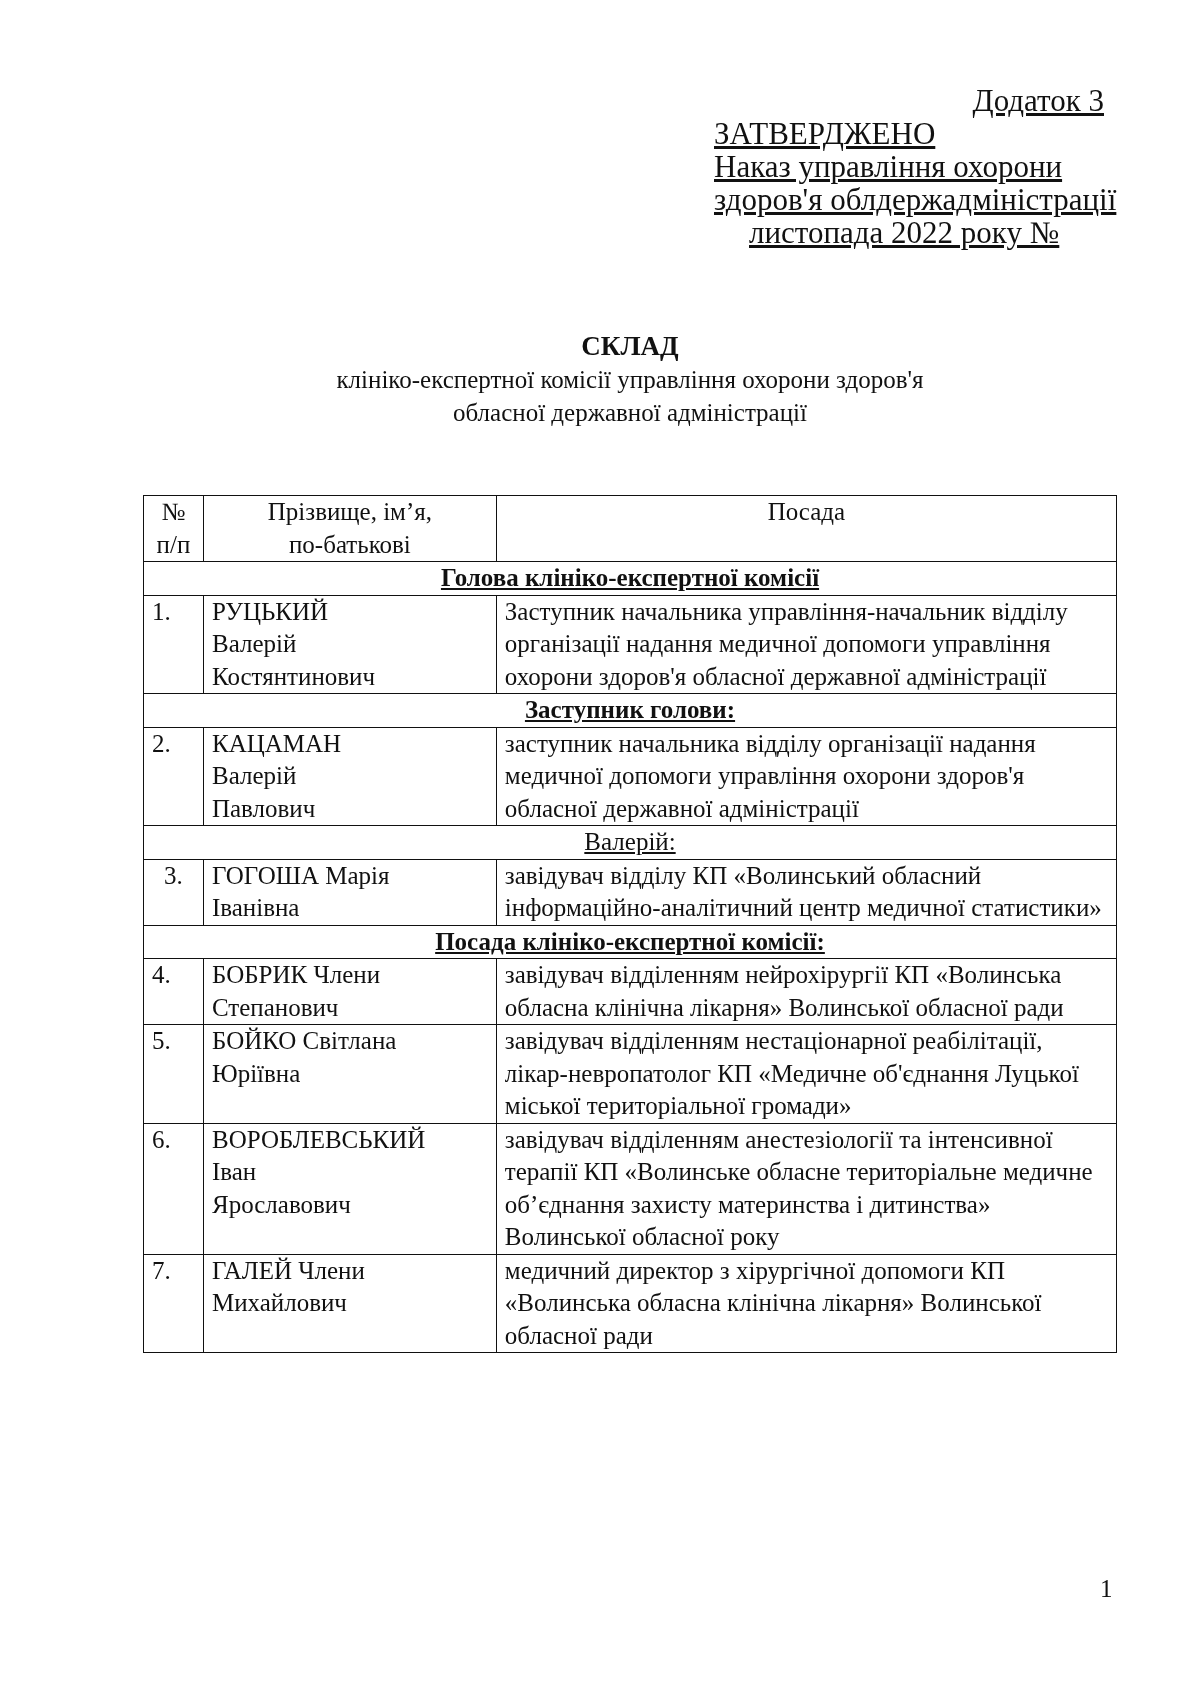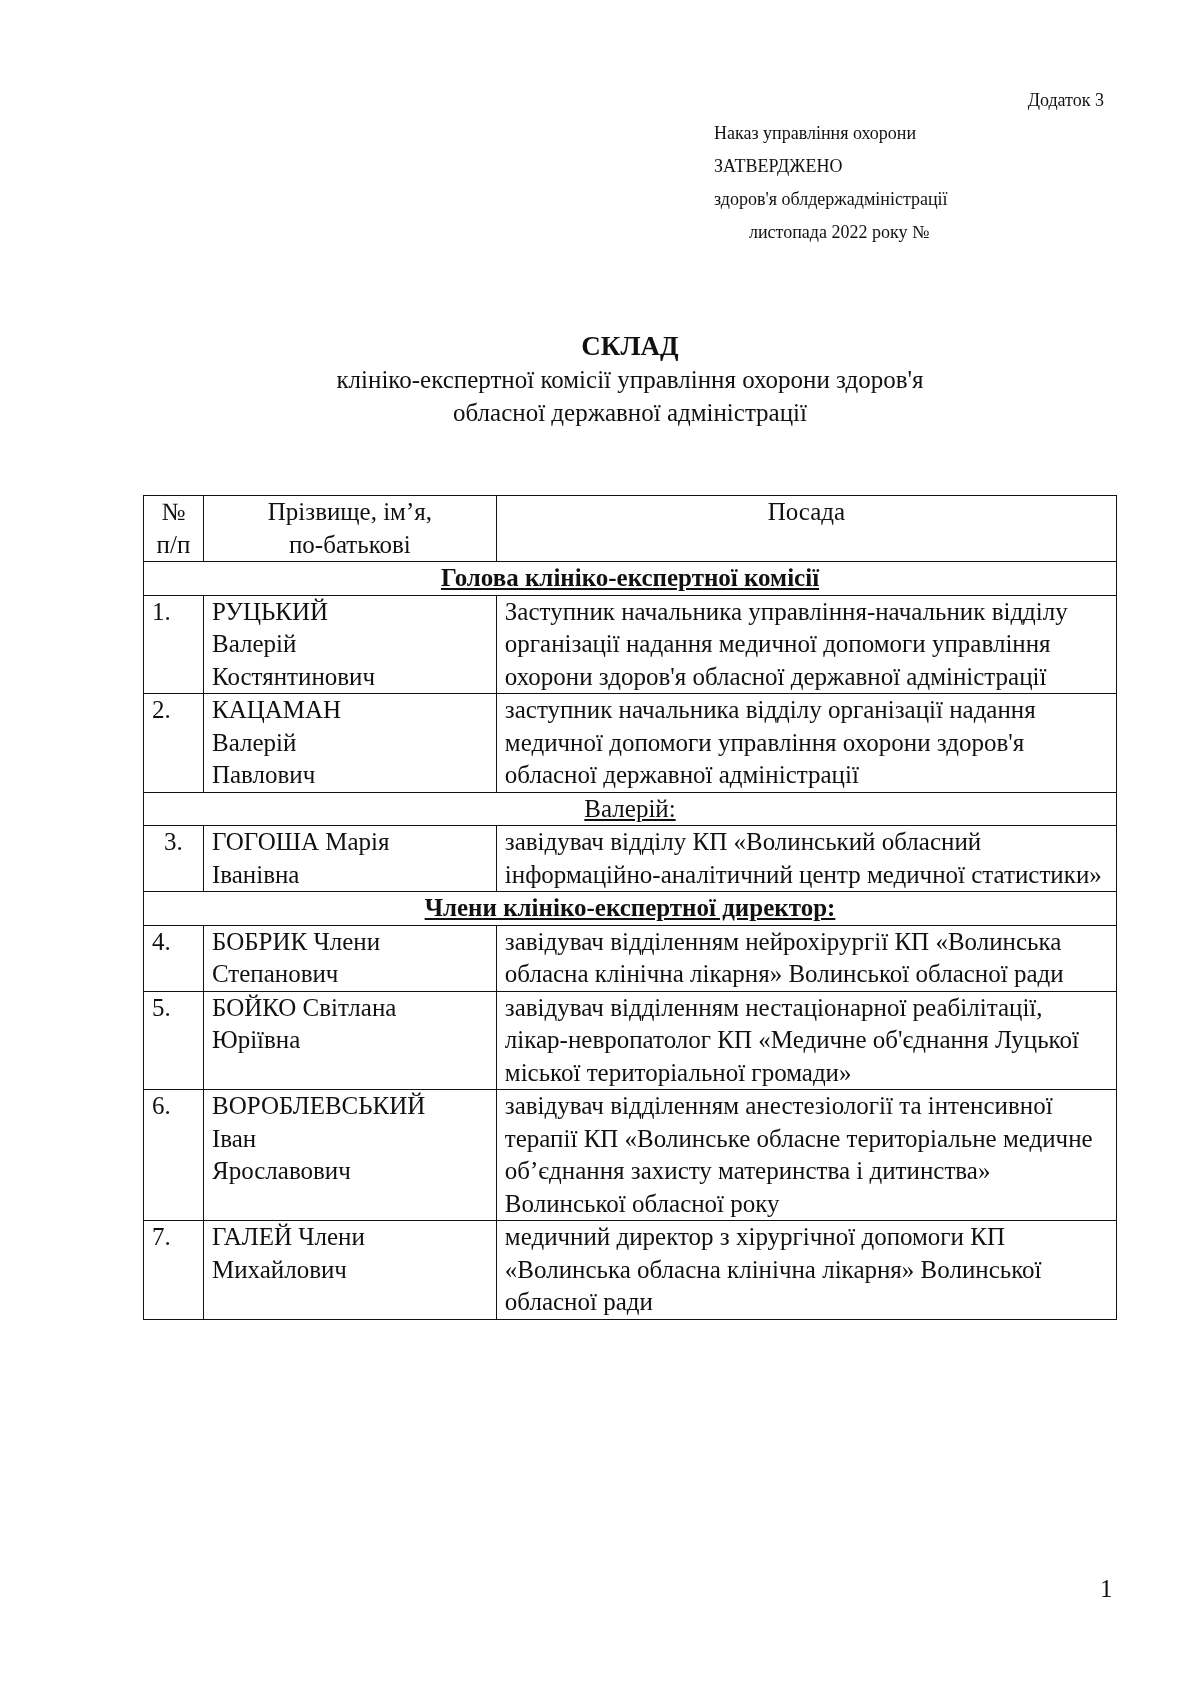--- a/index.html
+++ b/index.html
@@ -3,21 +3,21 @@
 <meta charset="utf-8">
 <style>
   html, body { margin: 0; padding: 0; background: #ffffff; }
   body {
     width: 1200px; height: 1697px; position: relative; overflow: hidden;
     font-family: "Liberation Serif", "DejaVu Serif", serif;
     color: #111111;
   }
   .approval {
     position: absolute; left: 714px; top: 84px; width: 420px;
-    font-size: 18px; line-height: 33px;
+    font-size: 31px; line-height: 33px; text-decoration: underline;
   }
   .approval .annex { text-align: right; padding-right: 30px; margin-left: 0; width: 390px; }
   .approval .line { white-space: nowrap; }
   .approval .indent { padding-left: 35px; }
   .title-block {
     position: absolute; left: 0; top: 330px; width: 1260px;
     text-align: center; font-size: 25px; line-height: 33px;
   }
   .title-block .main { font-weight: bold; font-size: 27px; }
   table.roster {
@@ -38,22 +38,22 @@
   .num.center { text-align: center; }
   .page-num {
     position: absolute; left: 1100px; top: 1575px; font-size: 25px;
   }
 </style>
 </head>
 <body>
 
 <div class="approval">
   <div class="annex">Додаток 3</div>
+  <div class="line">ЗАТВЕРДЖЕНО</div>
   <div class="line">Наказ управління охорони</div>
-  <div class="line">ЗАТВЕРДЖЕНО</div>
   <div class="line">здоров'я облдержадміністрації</div>
   <div class="line indent">листопада 2022 року №</div>
 </div>
 
 <div class="title-block">
   <div class="main">СКЛАД</div>
   <div>клініко-експертної комісії управління охорони здоров'я</div>
   <div>обласної державної адміністрації</div>
 </div>
 
@@ -82,20 +82,23 @@
       </tr>
       <tr>
         <td class="num">1.</td>
         <td>
           <div>РУЦЬКИЙ</div>
           <div>Валерій</div>
           <div>Костянтинович</div>
         </td>
         <td>Заступник начальника управління-начальник відділу організації надання медичної допомоги управління охорони здоров'я обласної державної адміністрації</td>
       </tr>
+      <tr class="section bold">
+        <td colspan="3">Заступник голови:</td>
+      </tr>
       <tr>
         <td class="num">2.</td>
         <td>
           <div>КАЦАМАН</div>
           <div>Валерій</div>
           <div>Павлович</div>
         </td>
         <td>заступник начальника відділу організації надання медичної допомоги управління охорони здоров'я обласної державної адміністрації</td>
       </tr>
       <tr class="section">
@@ -103,21 +106,21 @@
       </tr>
       <tr>
         <td class="num center">3.</td>
         <td>
           <div>ГОГОША Марія</div>
           <div>Іванівна</div>
         </td>
         <td>завідувач відділу КП «Волинський обласний інформаційно-аналітичний центр  медичної статистики»</td>
       </tr>
       <tr class="section bold">
-        <td colspan="3">Члени клініко-експертної директор:</td>
+        <td colspan="3">Посада клініко-експертної комісії:</td>
       </tr>
       <tr>
         <td class="num">4.</td>
         <td>
           <div>БОБРИК Члени</div>
           <div>Степанович</div>
         </td>
         <td>завідувач відділенням нейрохірургії КП «Волинська обласна клінічна лікарня» Волинської обласної ради</td>
       </tr>
       <tr>

